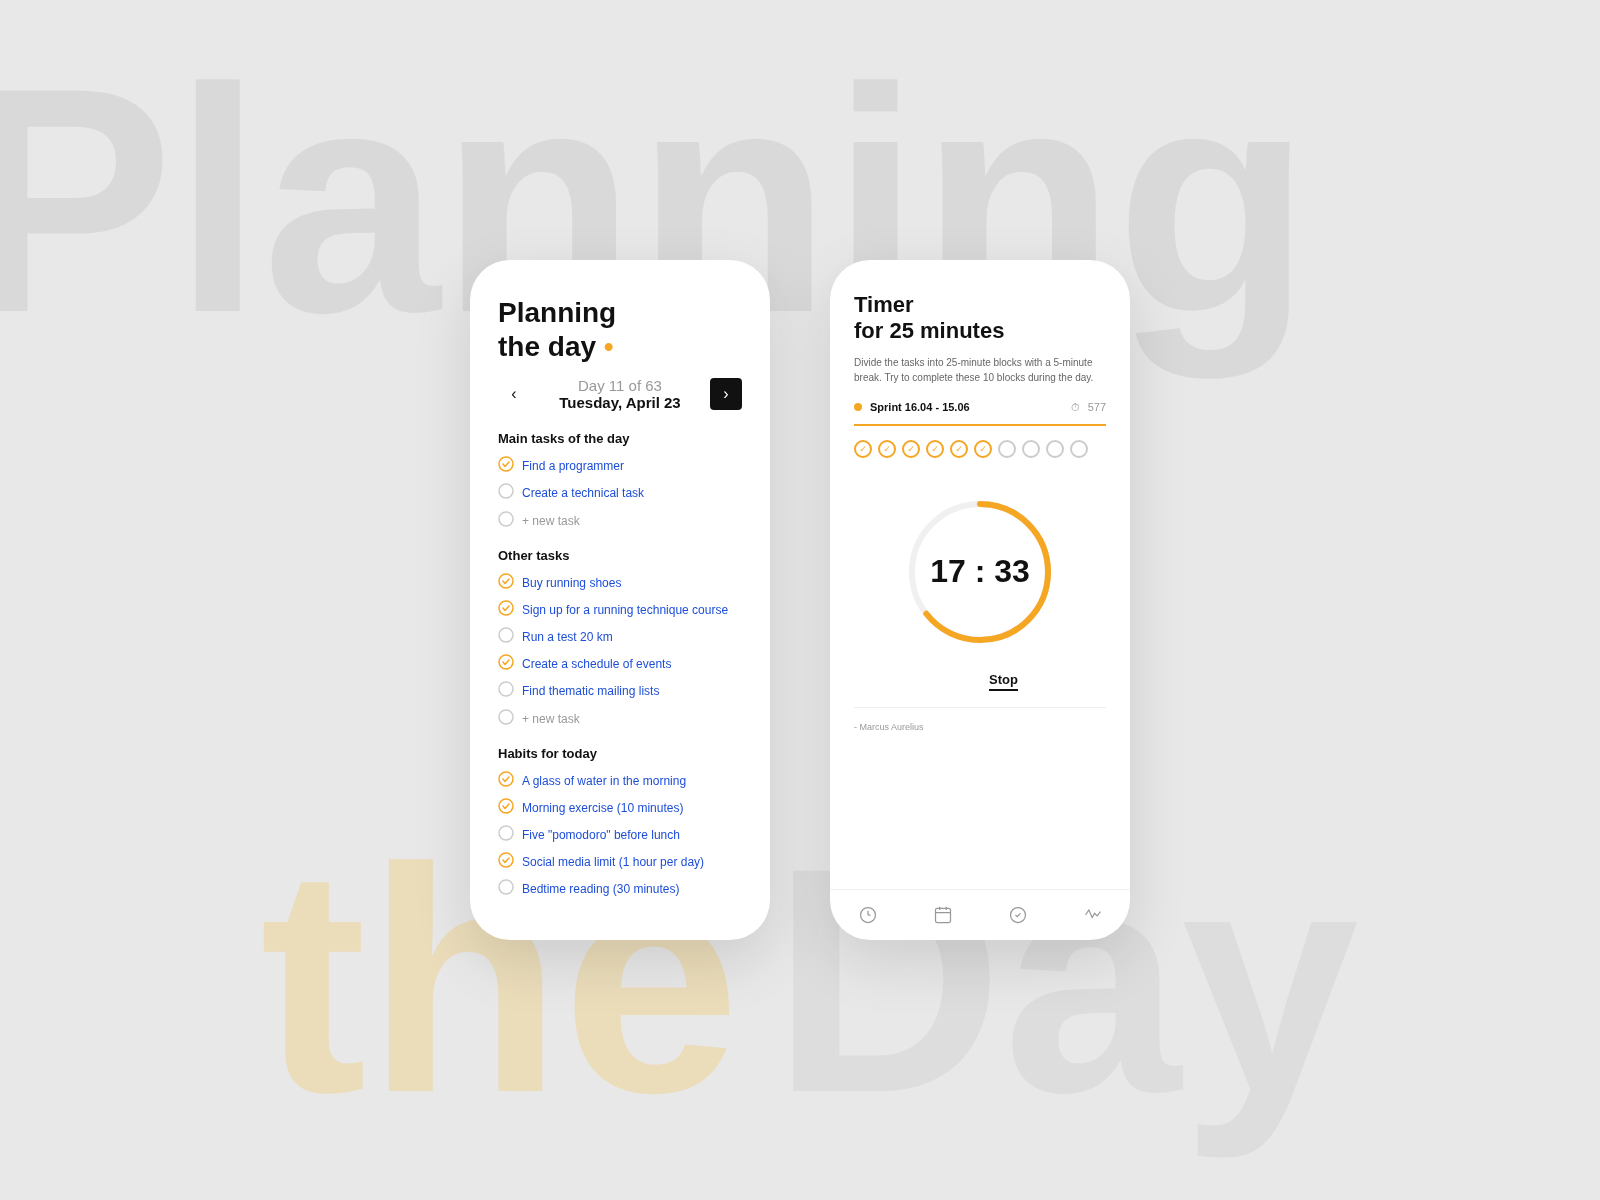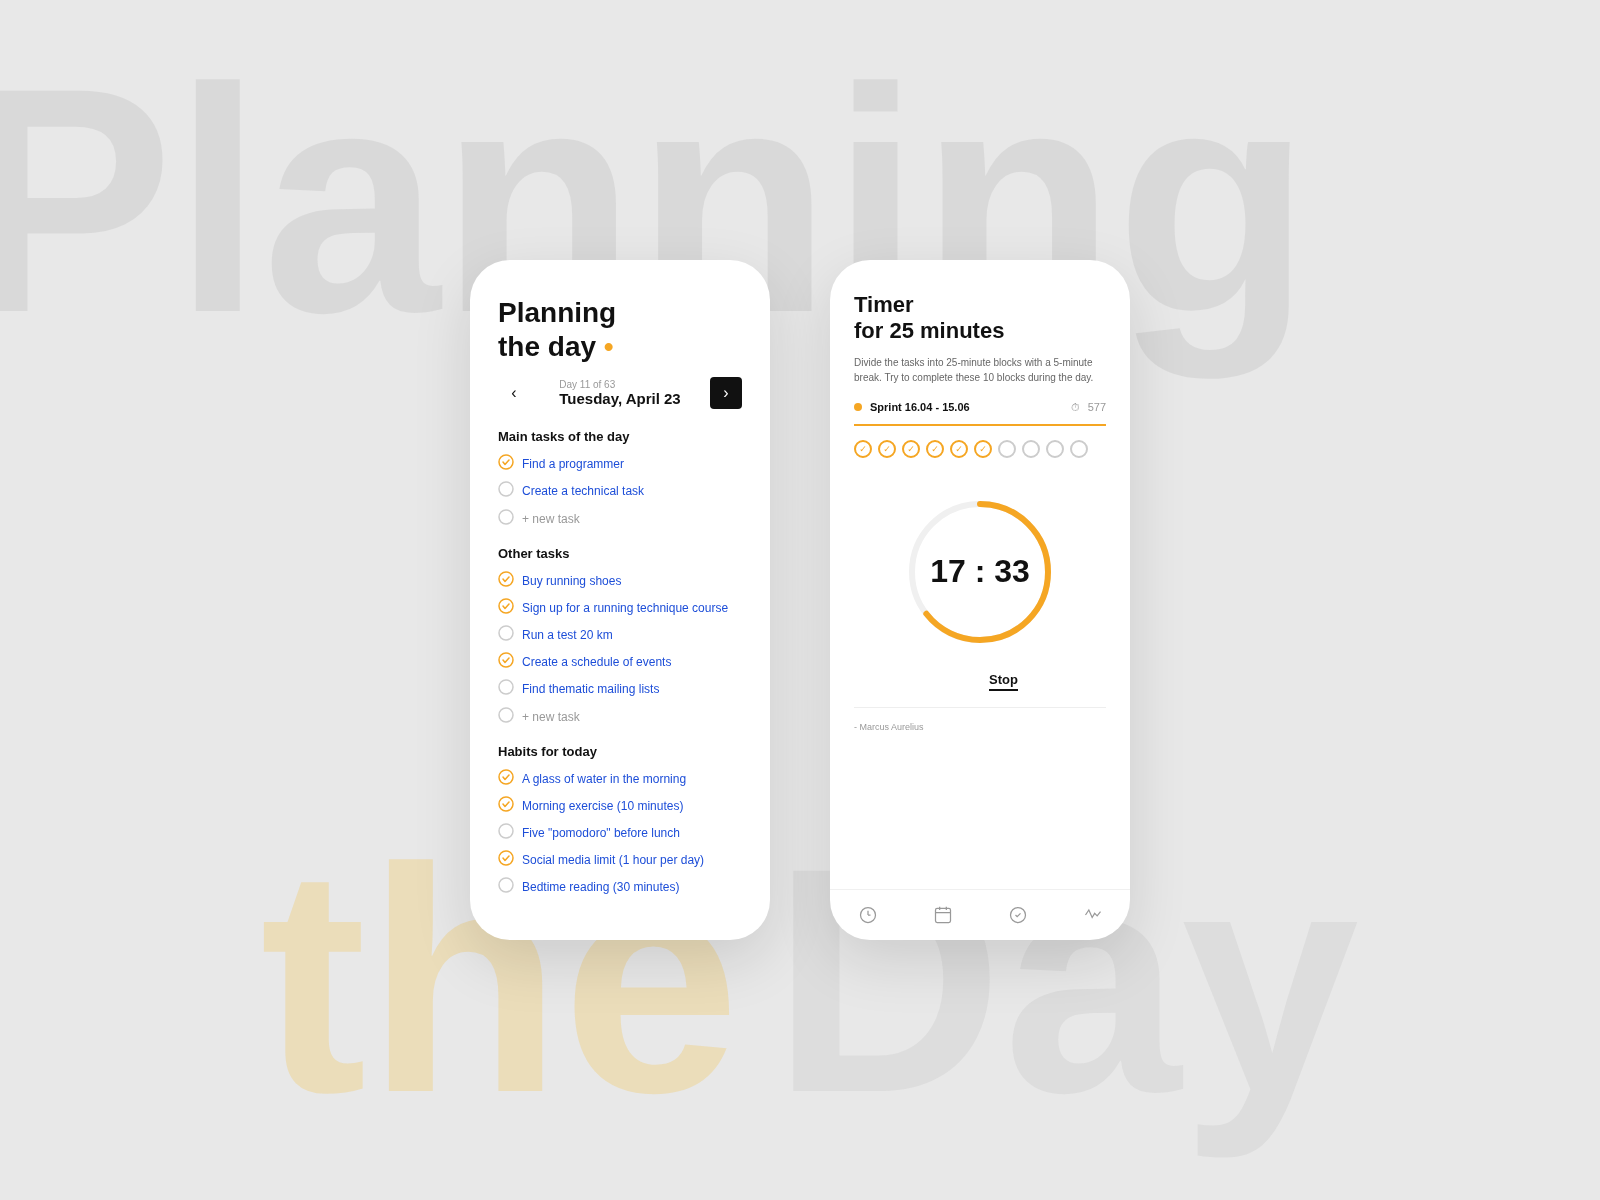--- a/index.html
+++ b/index.html
@@ -80,22 +80,23 @@
       margin-bottom: 18px;
     }
 
     .day-nav {
       display: flex;
       align-items: center;
       justify-content: space-between;
       margin-bottom: 20px;
     }
     .day-nav .day-label {
-      font-size: 10px;
+      font-size: 15px;
       color: #999;
+      text-align: center;
     }
     .day-nav .day-date {
       font-size: 15px;
       font-weight: 700;
       color: #111;
       text-align: center;
     }
     .day-nav .nav-btn {
       width: 32px;
       height: 32px;

